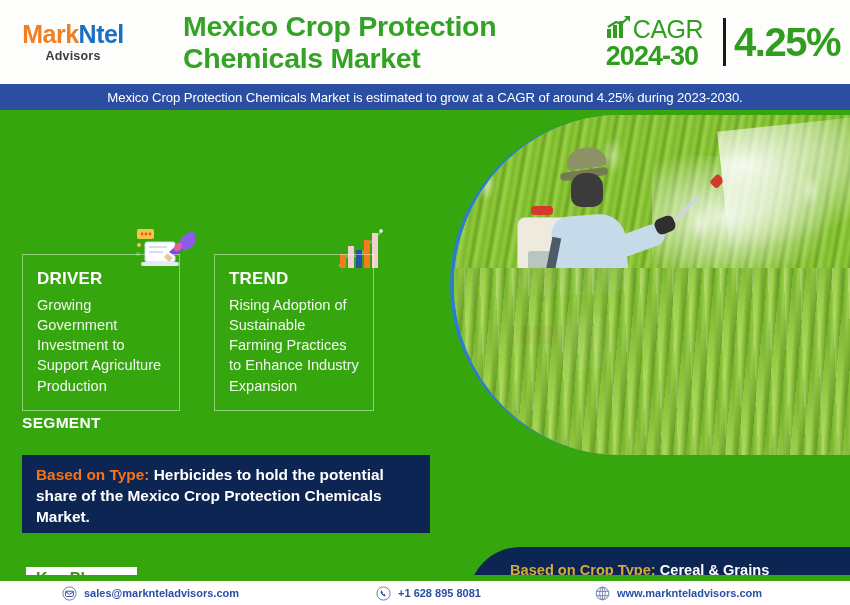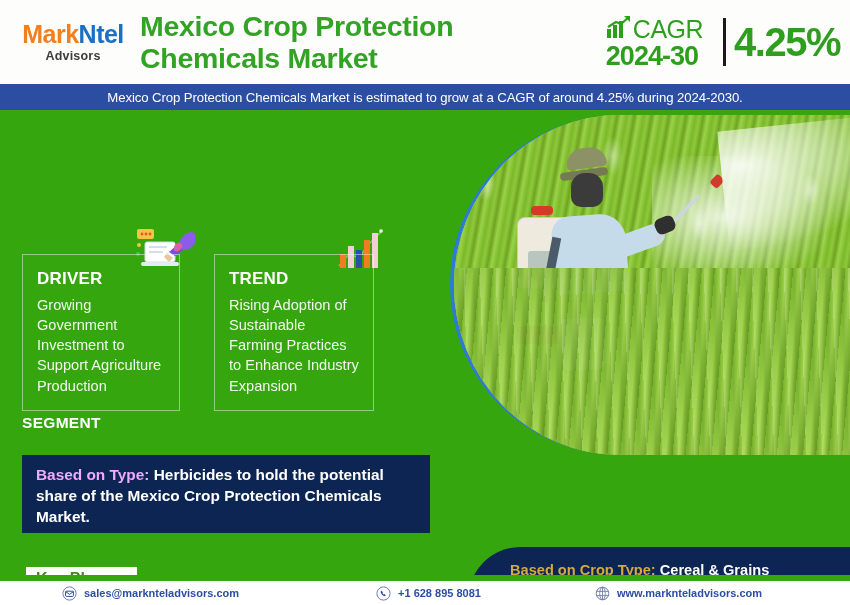--- a/index.html
+++ b/index.html
@@ -47,20 +47,21 @@
     font-size: 12.5px;
     font-weight: bold;
     color: #3d3d3d;
     margin-top: 3px;
     letter-spacing: 0.2px;
   }
 
   .title-block {
     flex: 1;
     padding-left: 2px;
+    margin-left: 43px;
   }
   .main-title {
     color: #33a326;
     font-size: 28.5px;
     font-weight: bold;
     line-height: 1.13;
     letter-spacing: -0.3px;
     max-width: 420px;
   }
 
@@ -336,21 +337,21 @@
     background: #0c2553;
     padding: 10px 14px;
     box-sizing: border-box;
   }
   .segment-text {
     font-size: 15.4px;
     font-weight: bold;
     color: #ffffff;
     line-height: 1.36;
   }
-  .segment-prefix { color: #f0abfc; }
+  .segment-prefix { color: #f97316; }
 
   
   .kp-badge {
     position: absolute;
     left: 26px; top: 457px;
     background: #ffffff;
     padding: 3px 10px 4px 10px;
     color: #3d8f16;
     font-size: 16px;
     font-weight: bold;
@@ -440,21 +441,21 @@
           <span class="cagr-word">CAGR</span>
         </div>
         <div class="cagr-years">2024-30</div>
       </div>
       <div class="cagr-divider"></div>
       <div class="cagr-value">4.25%</div>
     </div>
   </div>
 
   <div class="subbanner">
-    <div class="subbanner-text">Mexico Crop Protection Chemicals Market is estimated to grow at a CAGR of around 4.25% during 2024-2030.</div>
+    <div class="subbanner-text">Mexico Crop Protection Chemicals Market is estimated to grow at a CAGR of around 4.25% during 2023-2030.</div>
   </div>
 
   <div class="body-green">
 
     <div class="photo-panel">
       <div class="crop-field"></div>
       <div class="crop-field-haze"></div>
       <div class="farmer">
         <div class="f-hat"></div>
         <div class="f-hat-brim"></div>

